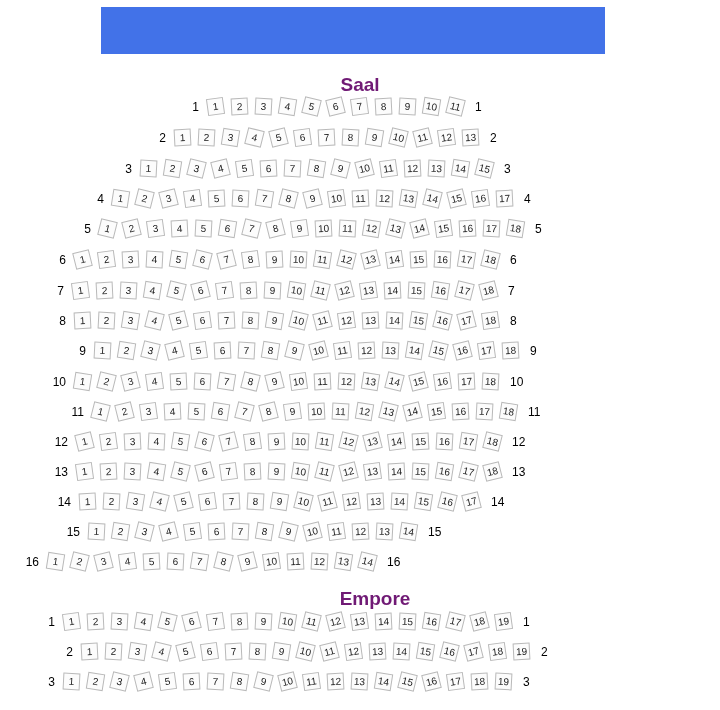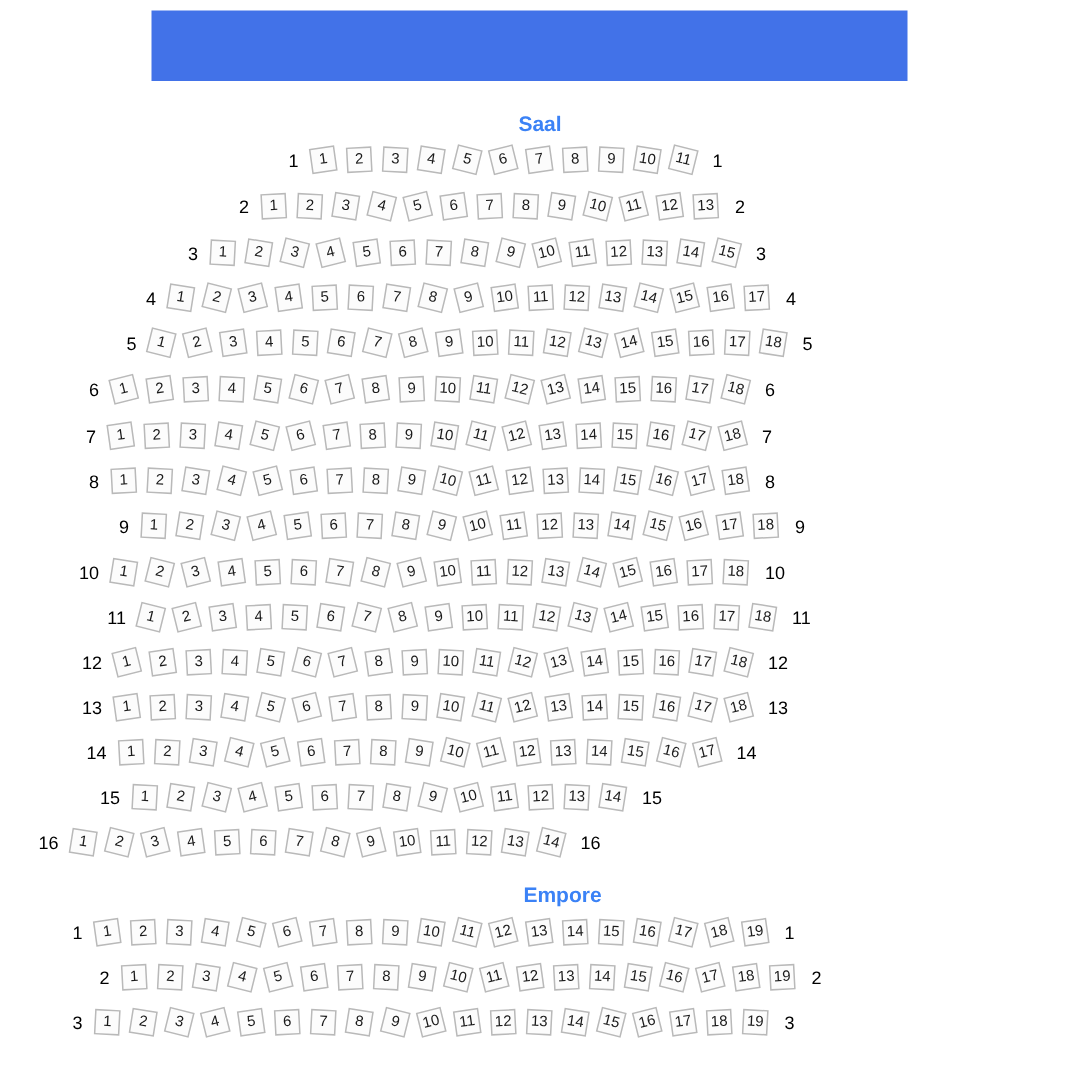--- a/index.html
+++ b/index.html
@@ -19,23 +19,23 @@
     left: 101px;
     top: 7px;
     width: 504px;
     height: 47px;
     background: #4272e8;
   }
   .section-title {
     position: absolute;
     width: 100%;
     text-align: center;
-    font-size: 14px;
+    font-size: 19px;
     font-weight: bold;
-    color: #3b82f6;
+    color: #701a75;
   }
   #saal-title { top: 74px; }
   #empore-title { top: 588px; padding-left: 15px; }
 
   .row {
     position: absolute;
     height: 24px;
     white-space: nowrap;
   }
   .row-label {

